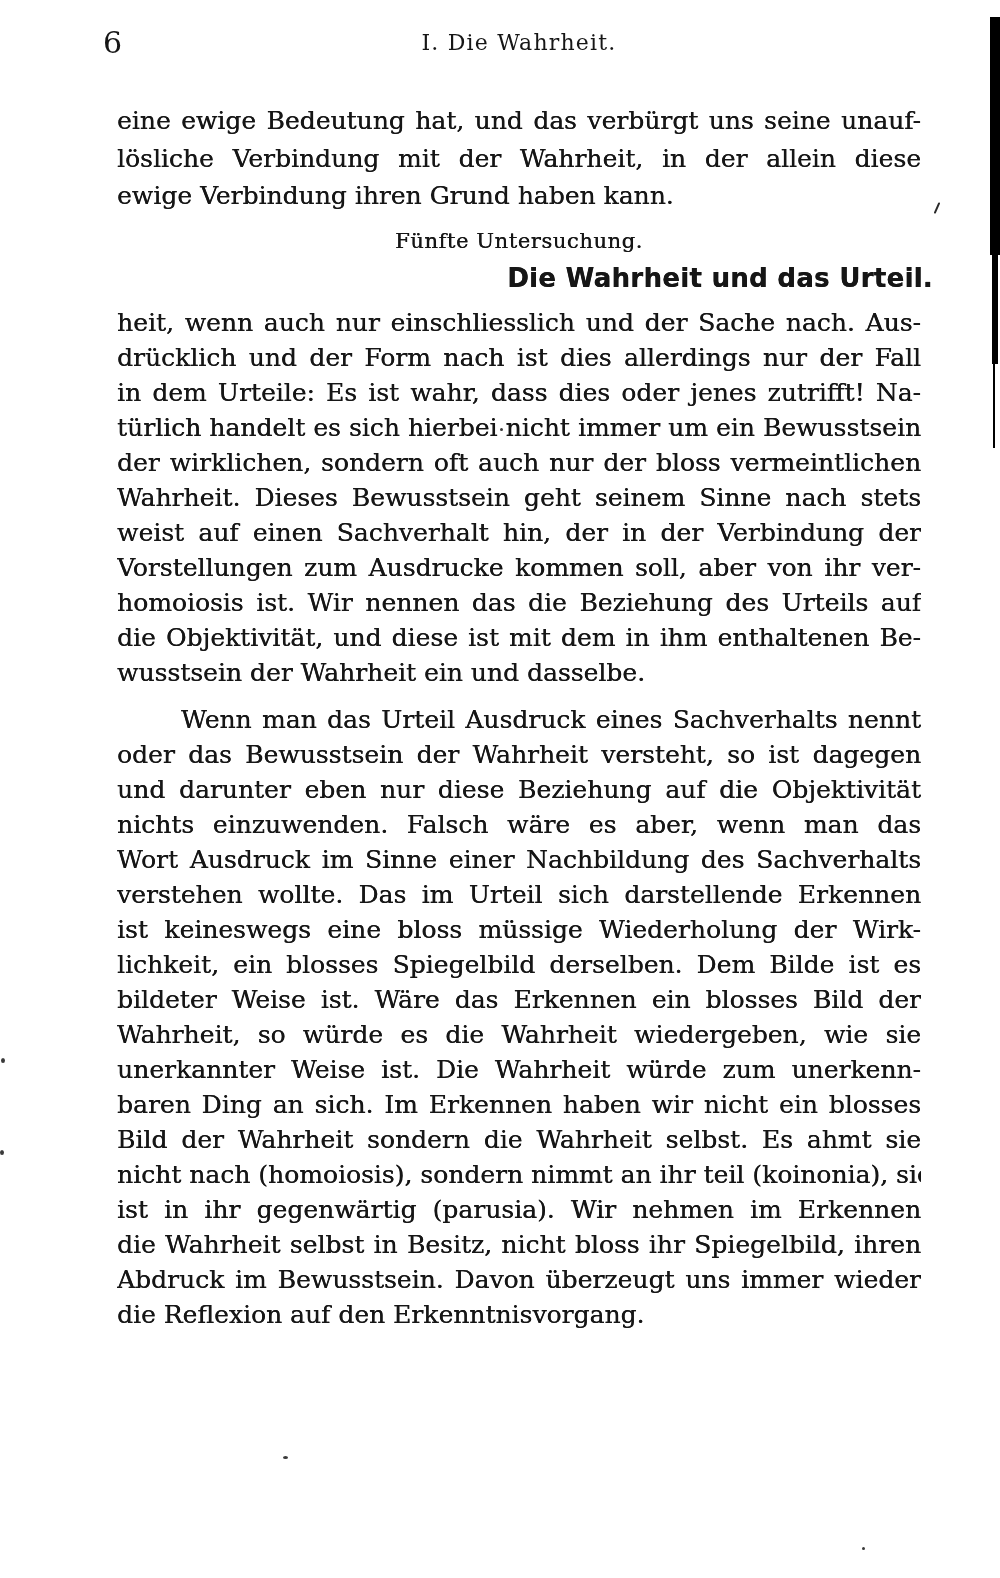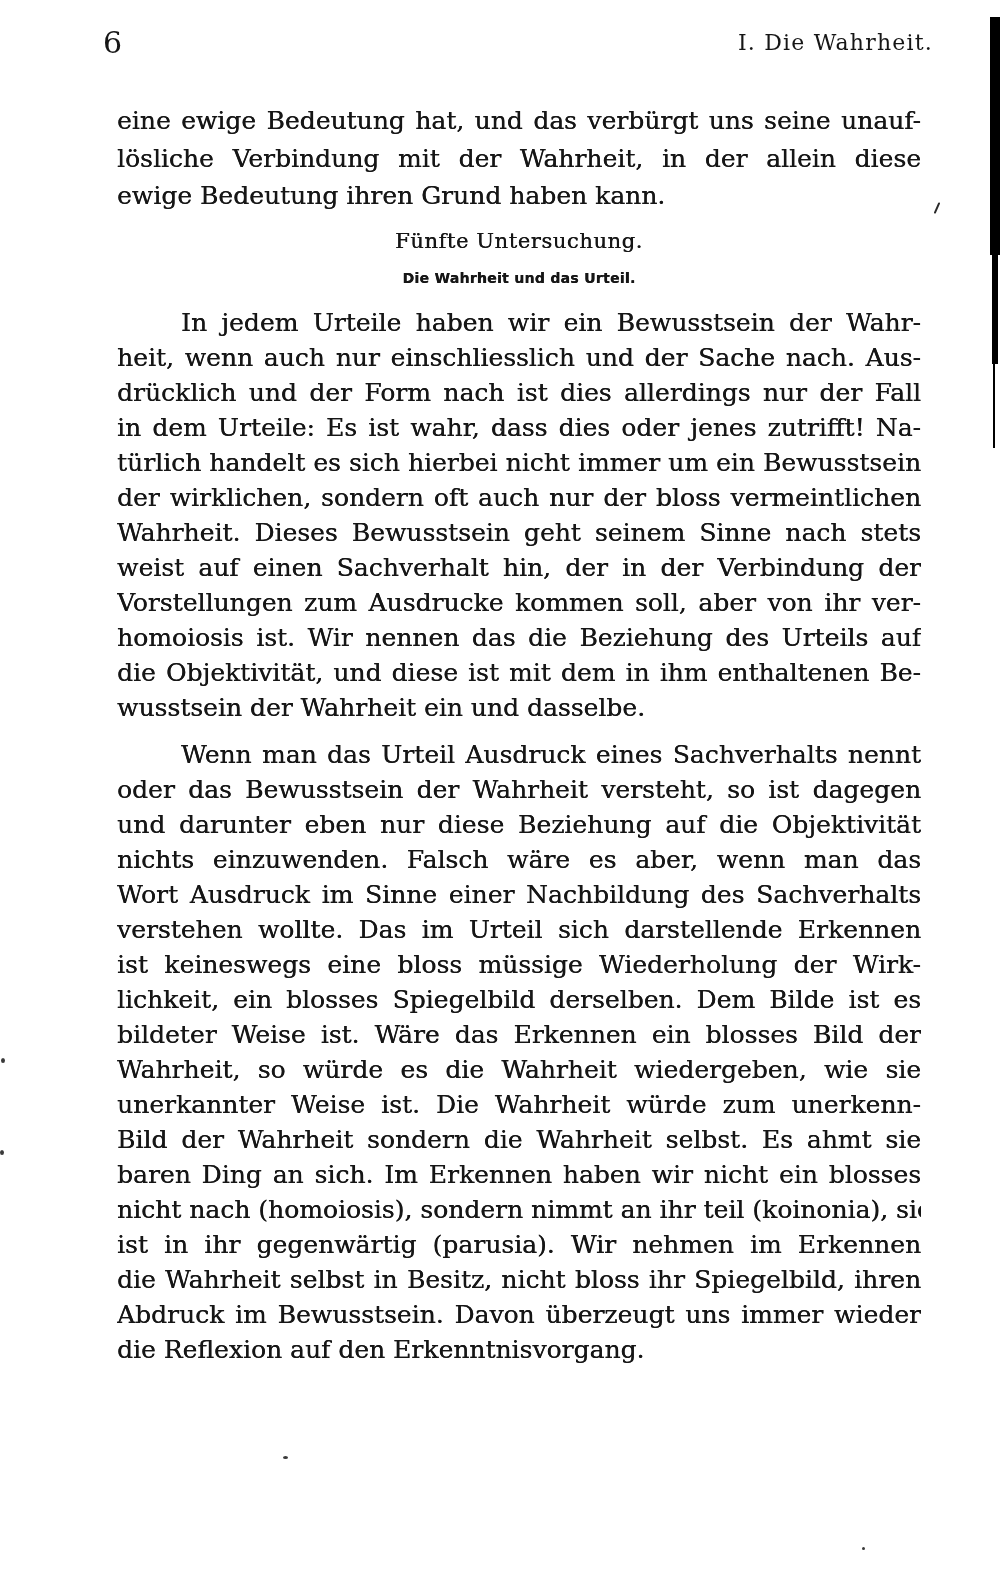--- a/index.html
+++ b/index.html
@@ -27,21 +27,21 @@
     left: -2px;
     top: 2px;
     font-size: 30px;
     line-height: 30px;
   }
   .running {
     position: absolute;
     left: 0;
     right: 0;
     top: 4px;
-    text-align: right;
+    text-align: center;
     font-size: 22px;
     letter-spacing: 1.2px;
   }
 
   
   .body {
     position: absolute;
     left: 105px;
     top: 90px;
     width: 828px;
@@ -67,24 +67,24 @@
     line-height: 27px;
     text-align: center;
     font-size: 21px;
     letter-spacing: 0.6px;
   }
   .subheading {
     margin-top: 8px;
     margin-bottom: 12px;
     height: 30px;
     line-height: 30px;
-    text-align: center;
+    text-align: right;
     font-family: "DejaVu Sans", sans-serif;
     font-weight: bold;
-    font-size: 14px;
+    font-size: 26px;
     letter-spacing: 0.3px;
   }
 
   
   .artifact { position: absolute; background: #000; }
   .bar1 { left: 990px; top: 17px;  width: 10px; height: 238px; }
   .bar2 { left: 992px; top: 252px; width: 6px;  height: 112px; }
   .bar3 { left: 993px; top: 360px; width: 2px;  height: 88px;  }
   .tick1 {
     left: 936px; top: 202px; width: 2px; height: 12px;
@@ -104,26 +104,25 @@
 
   <div class="header">
     <span class="pagenum">6</span>
     <div class="running">I. Die Wahrheit.</div>
   </div>
 
   <div class="body" id="body-text">
       <div class="para block-0">
         <div class="line first">eine ewige Bedeutung hat, und das verbürgt uns seine unauf-</div>
         <div class="line">lösliche Verbindung mit der Wahrheit, in der allein diese</div>
-        <div class="line last">ewige Bedeutung ihren Grund haben kann.</div>
+        <div class="line last">ewige Verbindung ihren Grund haben kann.</div>
       </div>
       <div class="heading block-1">Fünfte Untersuchung.</div>
       <div class="subheading block-2">Die Wahrheit und das Urteil.</div>
       <div class="para block-3 indent">
-        <div class="line first">In jedem Urteile haben wir ein Bewusstsein der Wahr-</div>
         <div class="line">heit, wenn auch nur einschliesslich und der Sache nach. Aus-</div>
         <div class="line">drücklich und der Form nach ist dies allerdings nur der Fall</div>
         <div class="line">in dem Urteile: Es ist wahr, dass dies oder jenes zutrifft! Na-</div>
         <div class="line">türlich handelt es sich hierbei nicht immer um ein Bewusstsein</div>
         <div class="line">der wirklichen, sondern oft auch nur der bloss vermeintlichen</div>
         <div class="line">Wahrheit. Dieses Bewusstsein geht seinem Sinne nach stets</div>
         <div class="line">weist auf einen Sachverhalt hin, der in der Verbindung der</div>
         <div class="line">Vorstellungen zum Ausdrucke kommen soll, aber von ihr ver-</div>
         <div class="line">homoiosis ist. Wir nennen das die Beziehung des Urteils auf</div>
         <div class="line">die Objektivität, und diese ist mit dem in ihm enthaltenen Be-</div>
@@ -134,22 +133,22 @@
         <div class="line">oder das Bewusstsein der Wahrheit versteht, so ist dagegen</div>
         <div class="line">und darunter eben nur diese Beziehung auf die Objektivität</div>
         <div class="line">nichts einzuwenden. Falsch wäre es aber, wenn man das</div>
         <div class="line">Wort Ausdruck im Sinne einer Nachbildung des Sachverhalts</div>
         <div class="line">verstehen wollte. Das im Urteil sich darstellende Erkennen</div>
         <div class="line">ist keineswegs eine bloss müssige Wiederholung der Wirk-</div>
         <div class="line">lichkeit, ein blosses Spiegelbild derselben. Dem Bilde ist es</div>
         <div class="line">bildeter Weise ist. Wäre das Erkennen ein blosses Bild der</div>
         <div class="line">Wahrheit, so würde es die Wahrheit wiedergeben, wie sie</div>
         <div class="line">unerkannter Weise ist. Die Wahrheit würde zum unerkenn-</div>
+        <div class="line">baren Ding an sich. Im Erkennen haben wir nicht ein blosses</div>
         <div class="line">Bild der Wahrheit sondern die Wahrheit selbst. Es ahmt sie</div>
-        <div class="line">baren Ding an sich. Im Erkennen haben wir nicht ein blosses</div>
         <div class="line">nicht nach (homoiosis), sondern nimmt an ihr teil (koinonia), sie</div>
         <div class="line">ist in ihr gegenwärtig (parusia). Wir nehmen im Erkennen</div>
         <div class="line">die Wahrheit selbst in Besitz, nicht bloss ihr Spiegelbild, ihren</div>
         <div class="line">Abdruck im Bewusstsein. Davon überzeugt uns immer wieder</div>
         <div class="line last">die Reflexion auf den Erkenntnisvorgang.</div>
       </div>
     </div>
 
   <div class="artifact bar1"></div>
   <div class="artifact bar2"></div>

